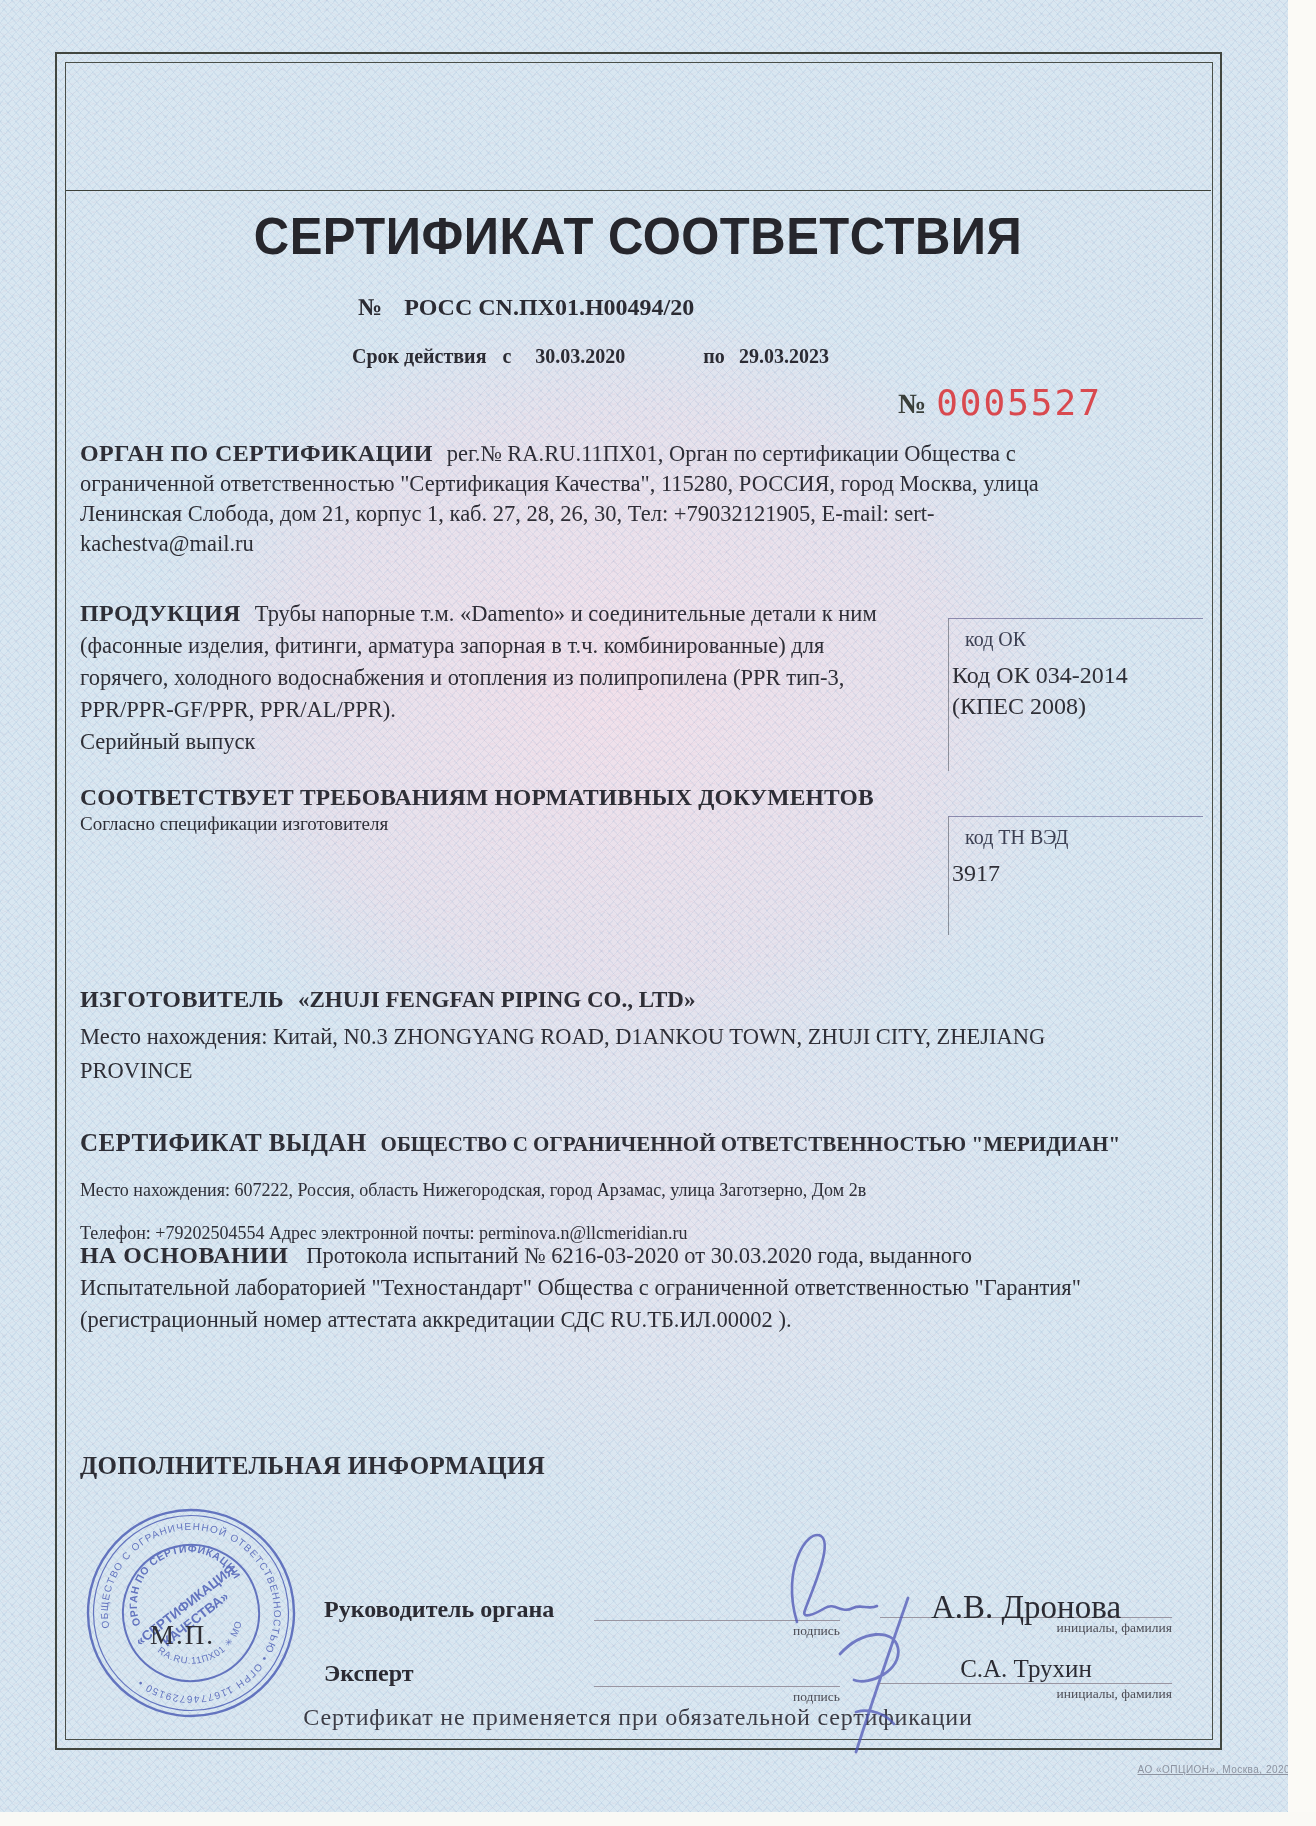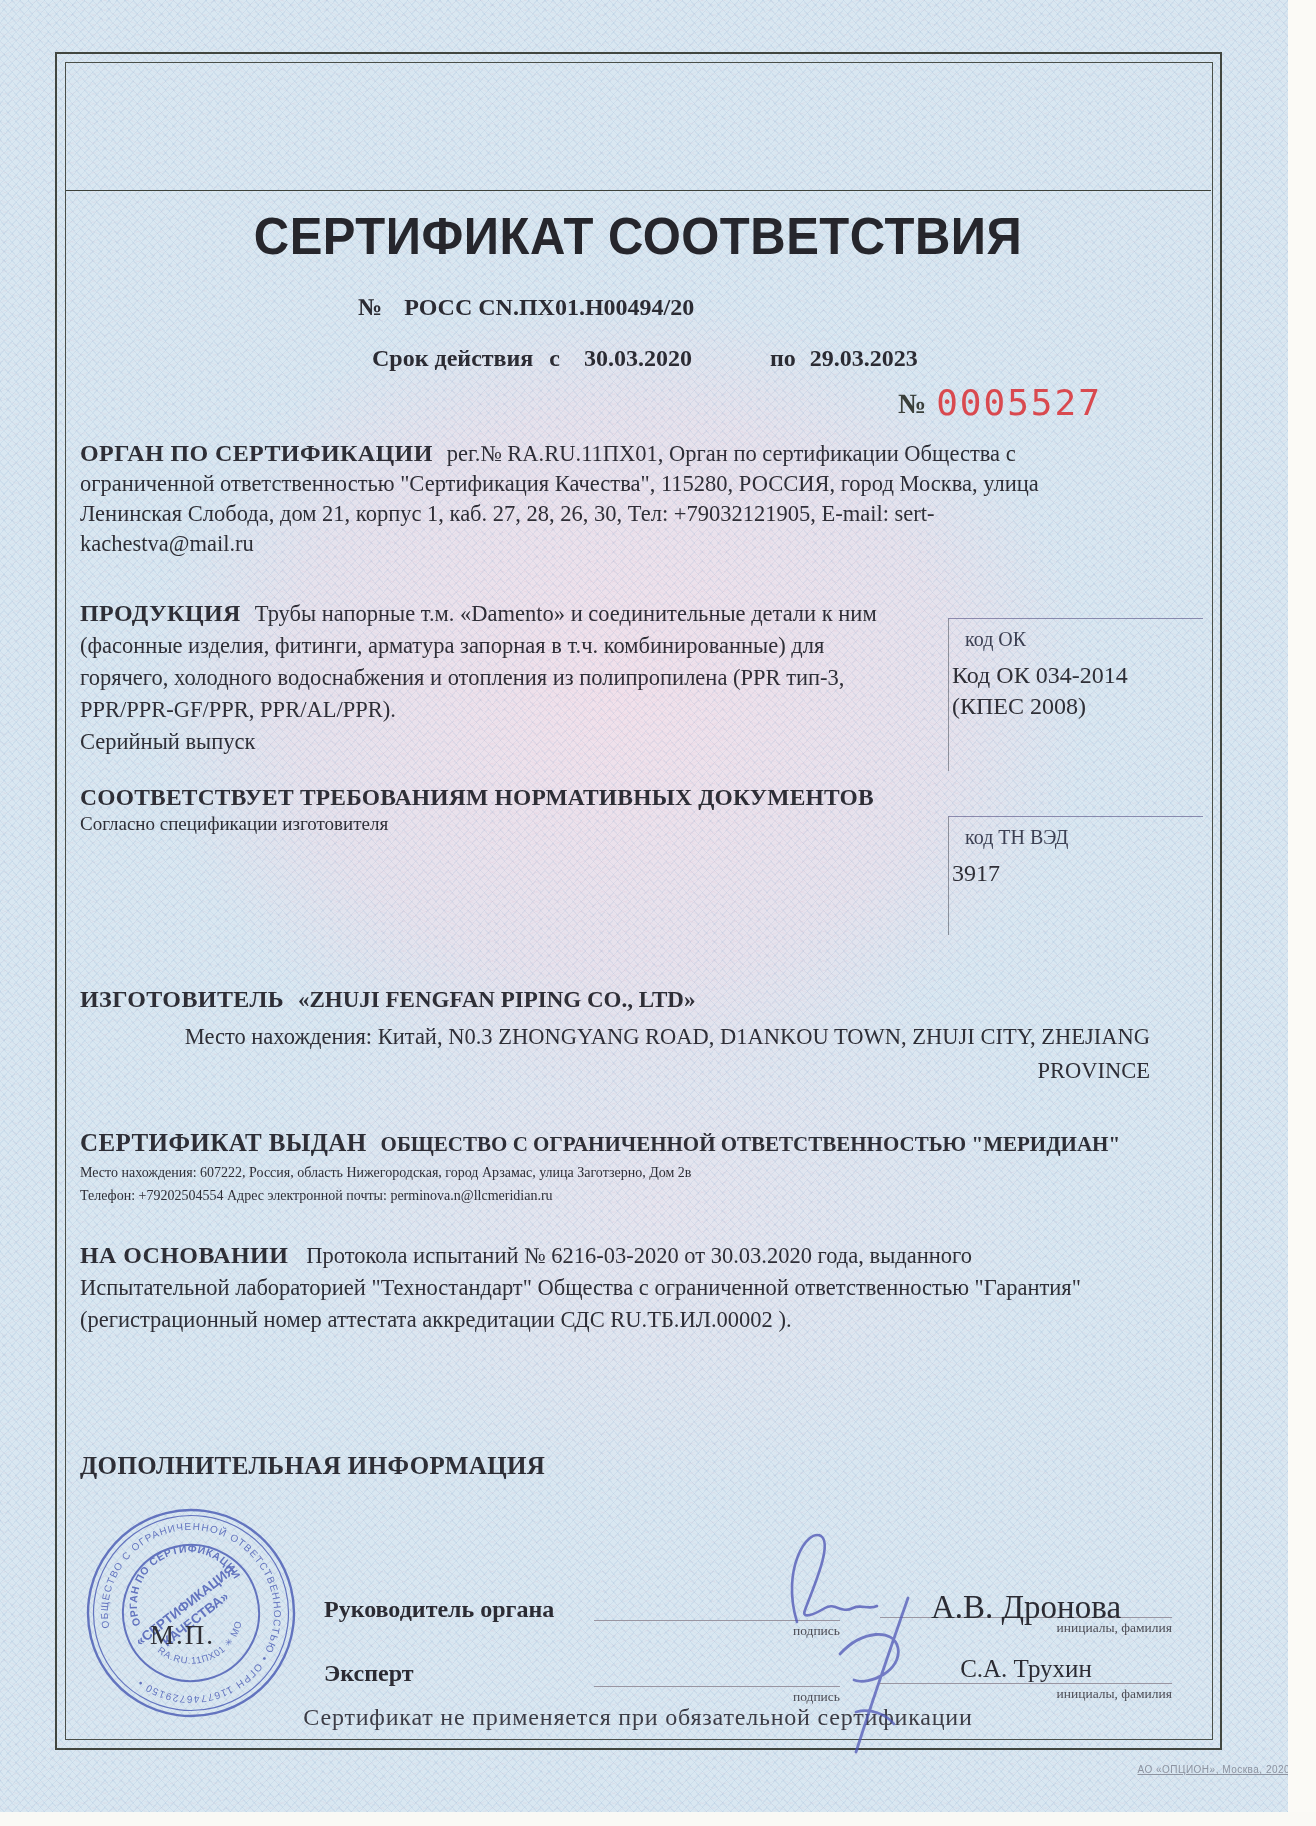--- a/index.html
+++ b/index.html
@@ -26,21 +26,21 @@
   .frame-inner{position:absolute;left:65px;top:62px;width:1146px;height:1676px;border:1.5px solid #4a4f48;z-index:1;}
   .header-divider{position:absolute;left:66px;top:190px;width:1145px;border-top:1.6px solid #3d423c;z-index:1;}
 
   .abs{position:absolute;z-index:2;}
 
   .doc-type{left:65px;top:83px;width:1146px;text-align:center;font-size:30px;font-weight:700;letter-spacing:6px;color:#33353b;}
   .main-title{left:65px;top:208px;width:1146px;text-align:center;font-family:"Liberation Sans",sans-serif;
     font-size:49px;font-weight:700;letter-spacing:0.5px;color:#26262c;transform:scaleY(1.04);}
   .reg-line{left:358px;top:294px;font-size:24px;font-weight:700;color:#2b2b33;}
   .reg-line .no{margin-right:22px;}
-  .validity{left:372px;top:345px;font-size:24px;font-weight:700;color:#2b2b33;}
+  .validity{left:352px;top:345px;font-size:20px;font-weight:700;color:#2b2b33;}
   .validity .vfrom-label{margin-left:16px;}
   .validity .vfrom{margin-left:24px;}
   .validity .vto-label{margin-left:78px;font-weight:700;}
   .validity .vto{margin-left:14px;}
   .blank-no{left:898px;top:382px;white-space:nowrap;}
   .blank-no .sign{font-size:28px;font-weight:700;color:#3a3f3a;vertical-align:2px;margin-right:10px;}
   .blank-no .digits{font-family:"DejaVu Sans Mono",monospace;font-size:36px;font-weight:400;color:#d9494f;letter-spacing:2px;}
 
   .para{margin:0;font-size:22.5px;line-height:1.34;}
   .lbl{font-weight:700;font-size:24px;margin-right:14px;letter-spacing:0.4px;}
@@ -53,26 +53,26 @@
   .conforms-block .sub{font-size:19px;margin-top:2px;}
 
   .code-box{border-top:1px solid rgba(95,90,140,0.65);border-left:1px solid rgba(85,90,100,0.6);}
   .code-box .code-label{font-size:20px;color:#3b3f52;padding:9px 0 0 16px;}
   .code-box .code-value{font-size:24px;color:#2e2e36;padding-left:3px;margin-top:9px;line-height:1.28;}
   .ok-box{left:948px;top:618px;width:254px;height:152px;}
   .tnved-box{left:948px;top:816px;width:254px;height:118px;}
 
   .manufacturer-block{left:80px;top:983px;width:1070px;}
   .manufacturer-block .name{font-weight:700;font-size:23px;}
-  .manufacturer-block .addr{font-size:22.5px;line-height:1.5;margin-top:4px;text-align:right;}
+  .manufacturer-block .addr{font-size:22.5px;line-height:1.5;margin-top:4px;}
 
   .issued-block{left:80px;top:1126px;width:1080px;}
   .issued-block .lbl{font-size:25px;}
   .issued-block .name{font-weight:700;font-size:21px;}
-  .issued-block .small{font-size:14px;line-height:1.45;margin-top:3px;}
+  .issued-block .small{font-size:18px;line-height:1.45;margin-top:17px;}
 
   .basis-block{left:80px;top:1238px;width:1036px;}
   .basis-block .para{line-height:1.42;}
   .basis-block .lbl{margin-right:18px;}
 
   .additional-block{left:80px;top:1452px;width:900px;}
   .additional-block .lbl{display:block;font-size:25px;}
   .additional-block .sub{font-size:23px;margin-top:6px;}
 
   .mp-mark{left:150px;top:1620px;font-size:27px;letter-spacing:2px;color:#2f2f35;z-index:3;}

